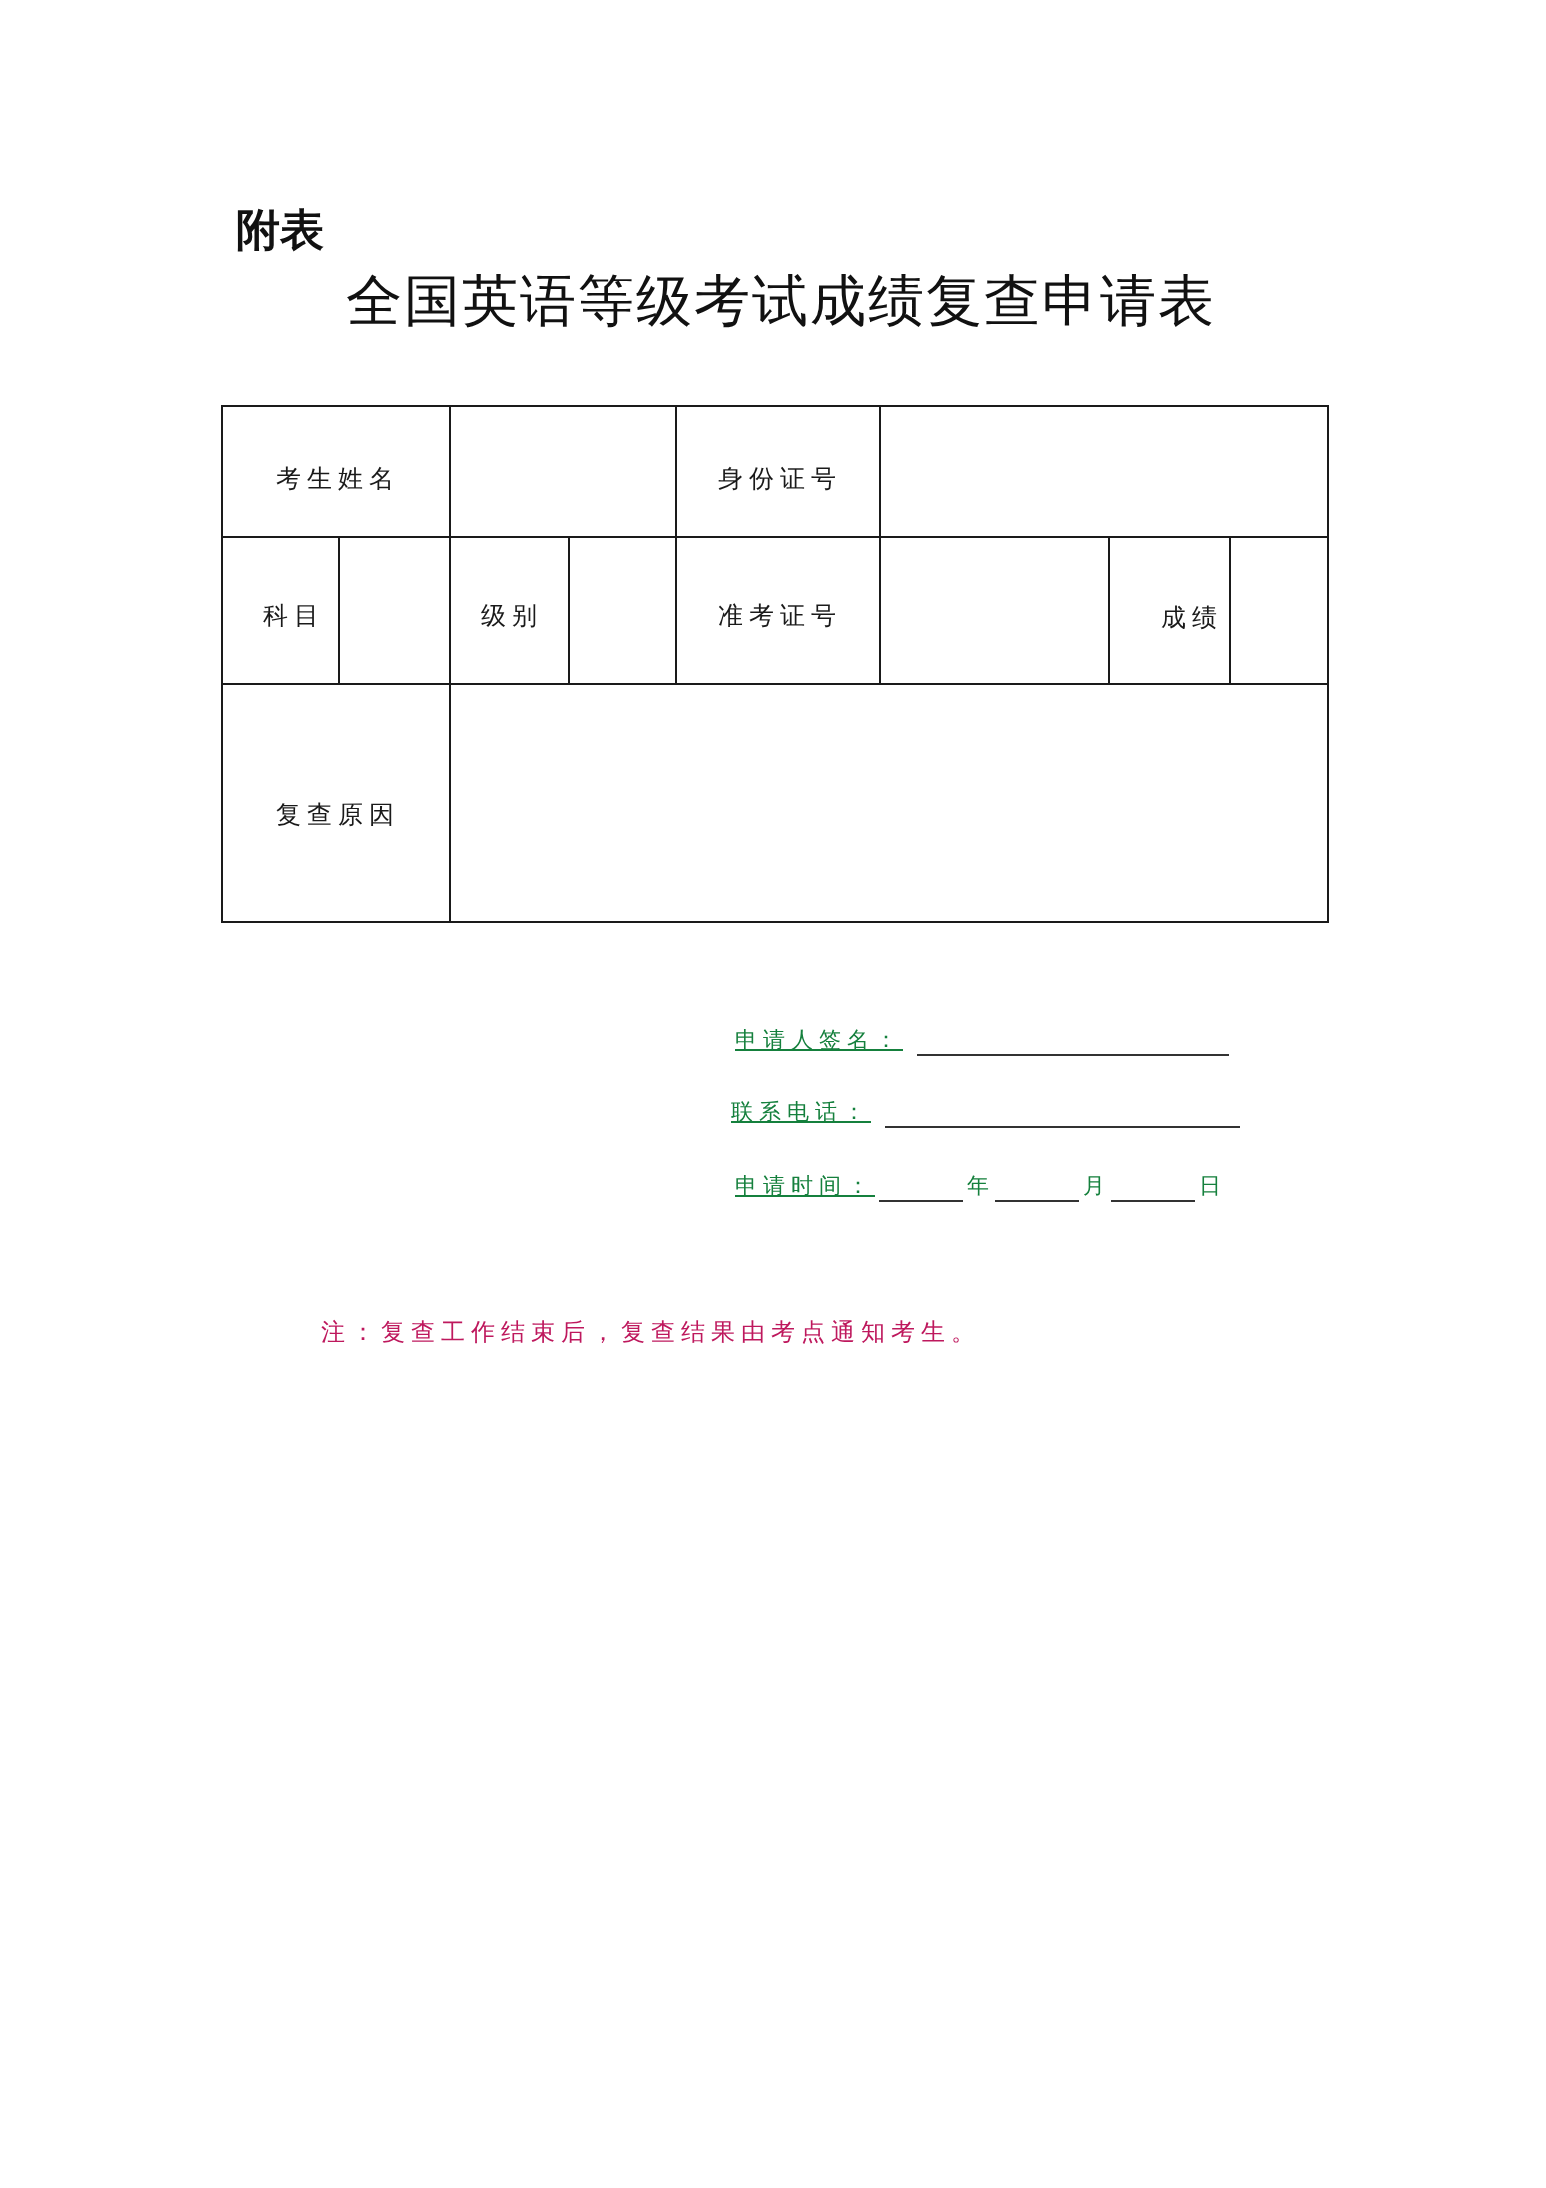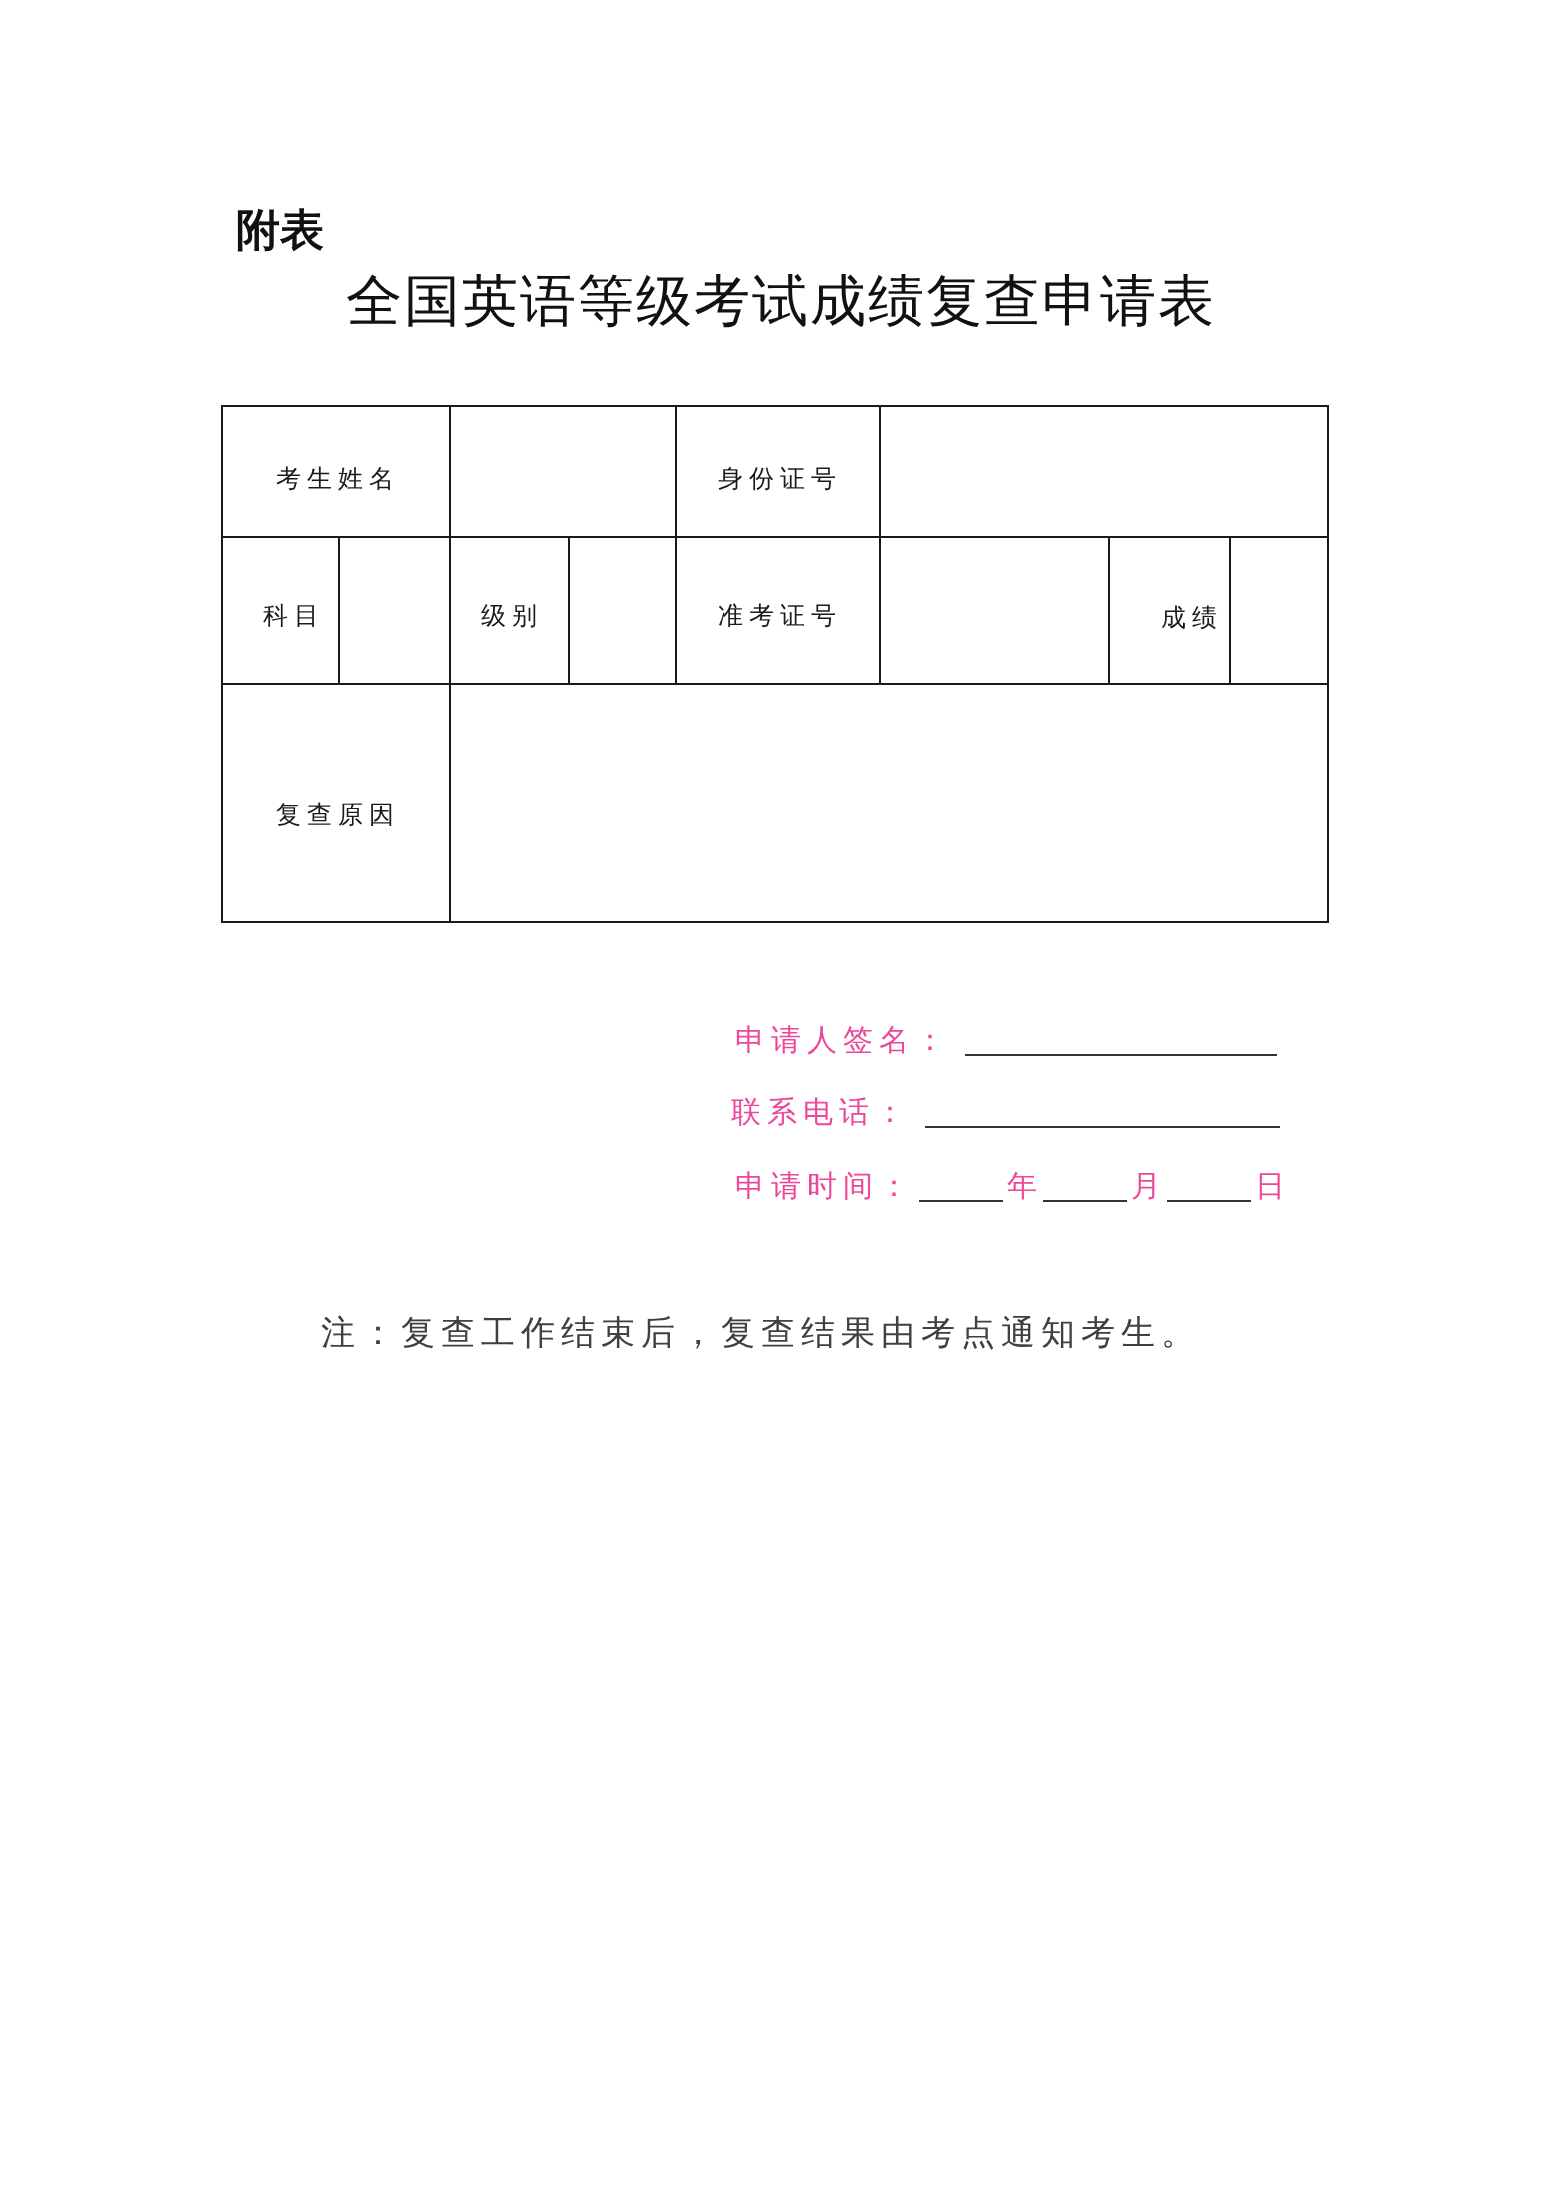--- a/index.html
+++ b/index.html
@@ -5,24 +5,24 @@
   html, body { margin: 0; padding: 0; background: #ffffff; }
   body { width: 1546px; height: 2188px; position: relative; overflow: hidden;
          font-family: "DejaVu Sans", "Liberation Sans", sans-serif; color: #111; }
   .abs { position: absolute; }
   .appendix { left: 236px; top: 208px; font-size: 44px; font-weight: bold; line-height: 44px; letter-spacing: 0px; }
   .title { left: 346px; top: 268px; font-size: 56px; line-height: 66px; letter-spacing: 2px; white-space: nowrap; text-align: center; }
   .cell-line { position: absolute; background: #1a1a1a; }
   .label { position: absolute; font-size: 25px; line-height: 40px; letter-spacing: 6px; white-space: nowrap;
            transform: translate(-50%, -50%); color: #1a1a1a; }
   .field { position: absolute; }
-  .sig-row { position: absolute; font-size: 30px; line-height: 40px; letter-spacing: 6px; white-space: nowrap; color: #ec4899; }
+  .sig-row { position: absolute; font-size: 22px; line-height: 40px; letter-spacing: 6px; white-space: nowrap; color: #15803d; text-decoration: underline; }
   .uline { display: inline-block; border-bottom: 2px solid #333; vertical-align: bottom; height: 34px; margin-bottom: 4px; }
   .date-unit { display: inline-block; }
-  .note { left: 321px; top: 1312px; font-size: 34px; line-height: 40px; letter-spacing: 6px; white-space: nowrap; color: #404040; text-align: center; }
+  .note { left: 321px; top: 1312px; font-size: 24px; line-height: 40px; letter-spacing: 6px; white-space: nowrap; color: #be185d; text-align: center; }
 </style>
 </head>
 <body>
 
 <div class="abs appendix">附表</div>
 <div class="abs title">全国英语等级考试成绩复查申请表</div>
 
 <div class="abs" style="left:0;top:0;width:1546px;height:2188px;pointer-events:none;">
 
   <div class="cell-line" style="left:221px;top:405px;width:1108px;height:2px;"></div>

